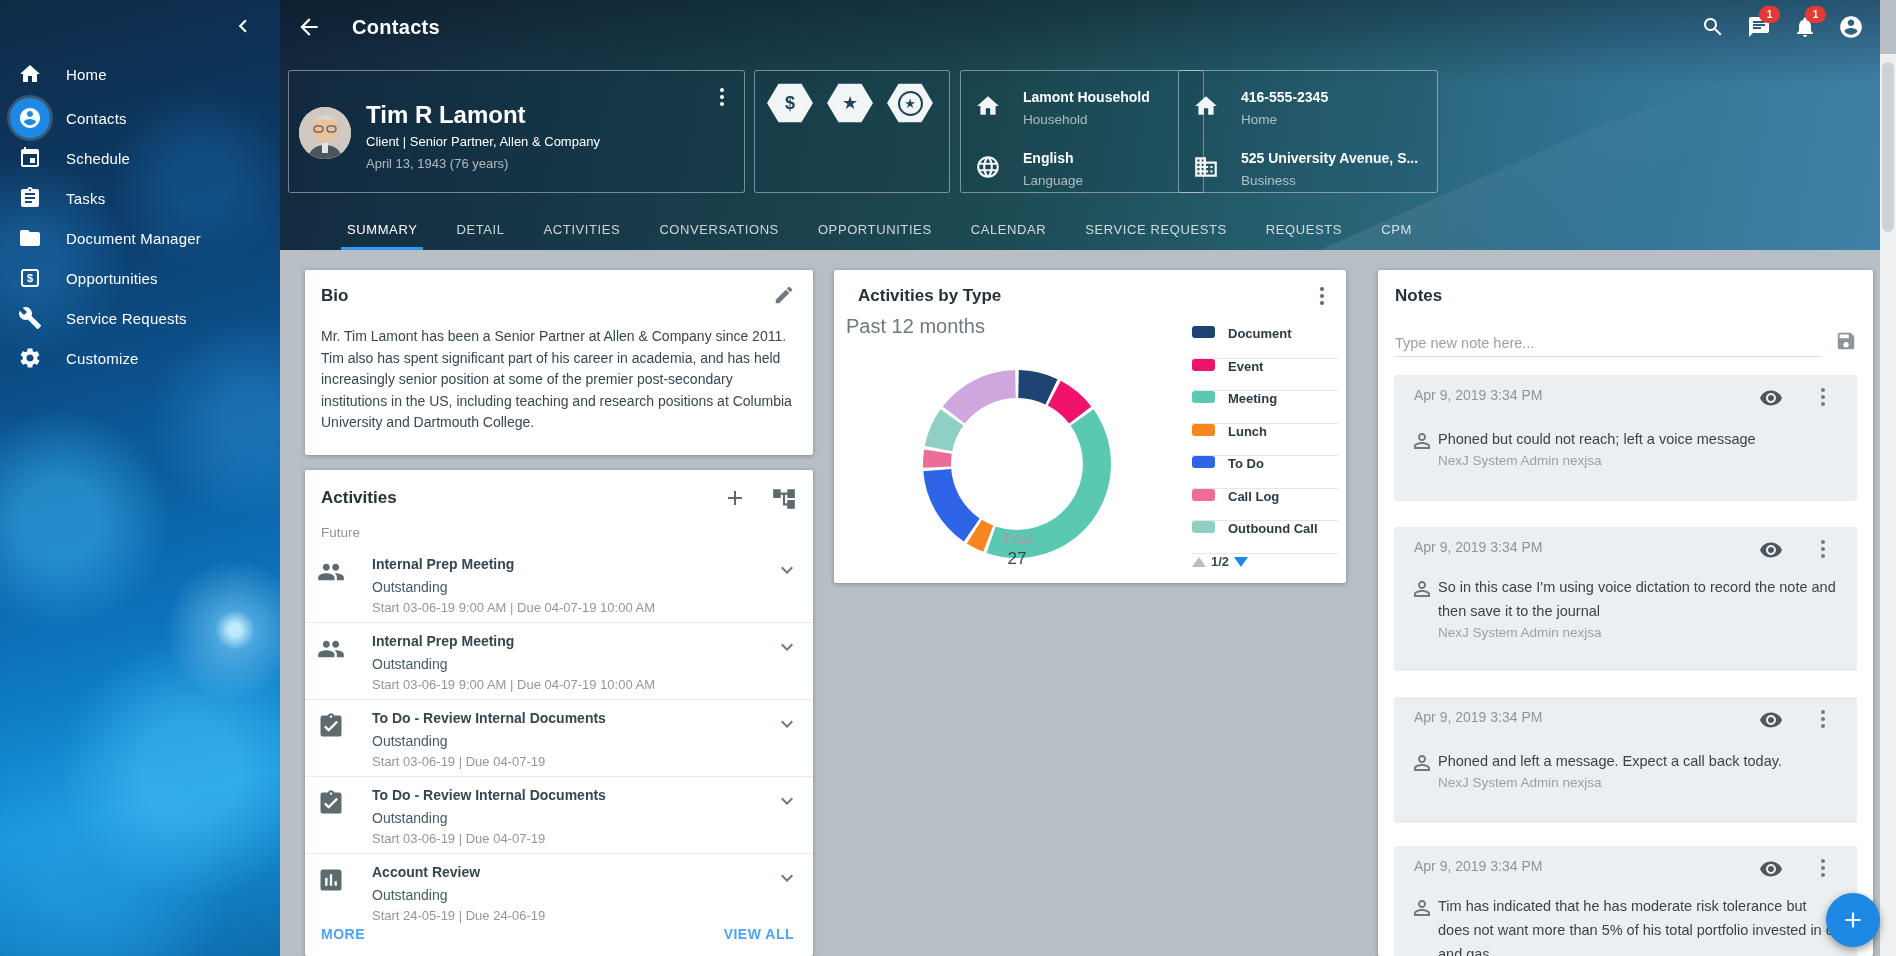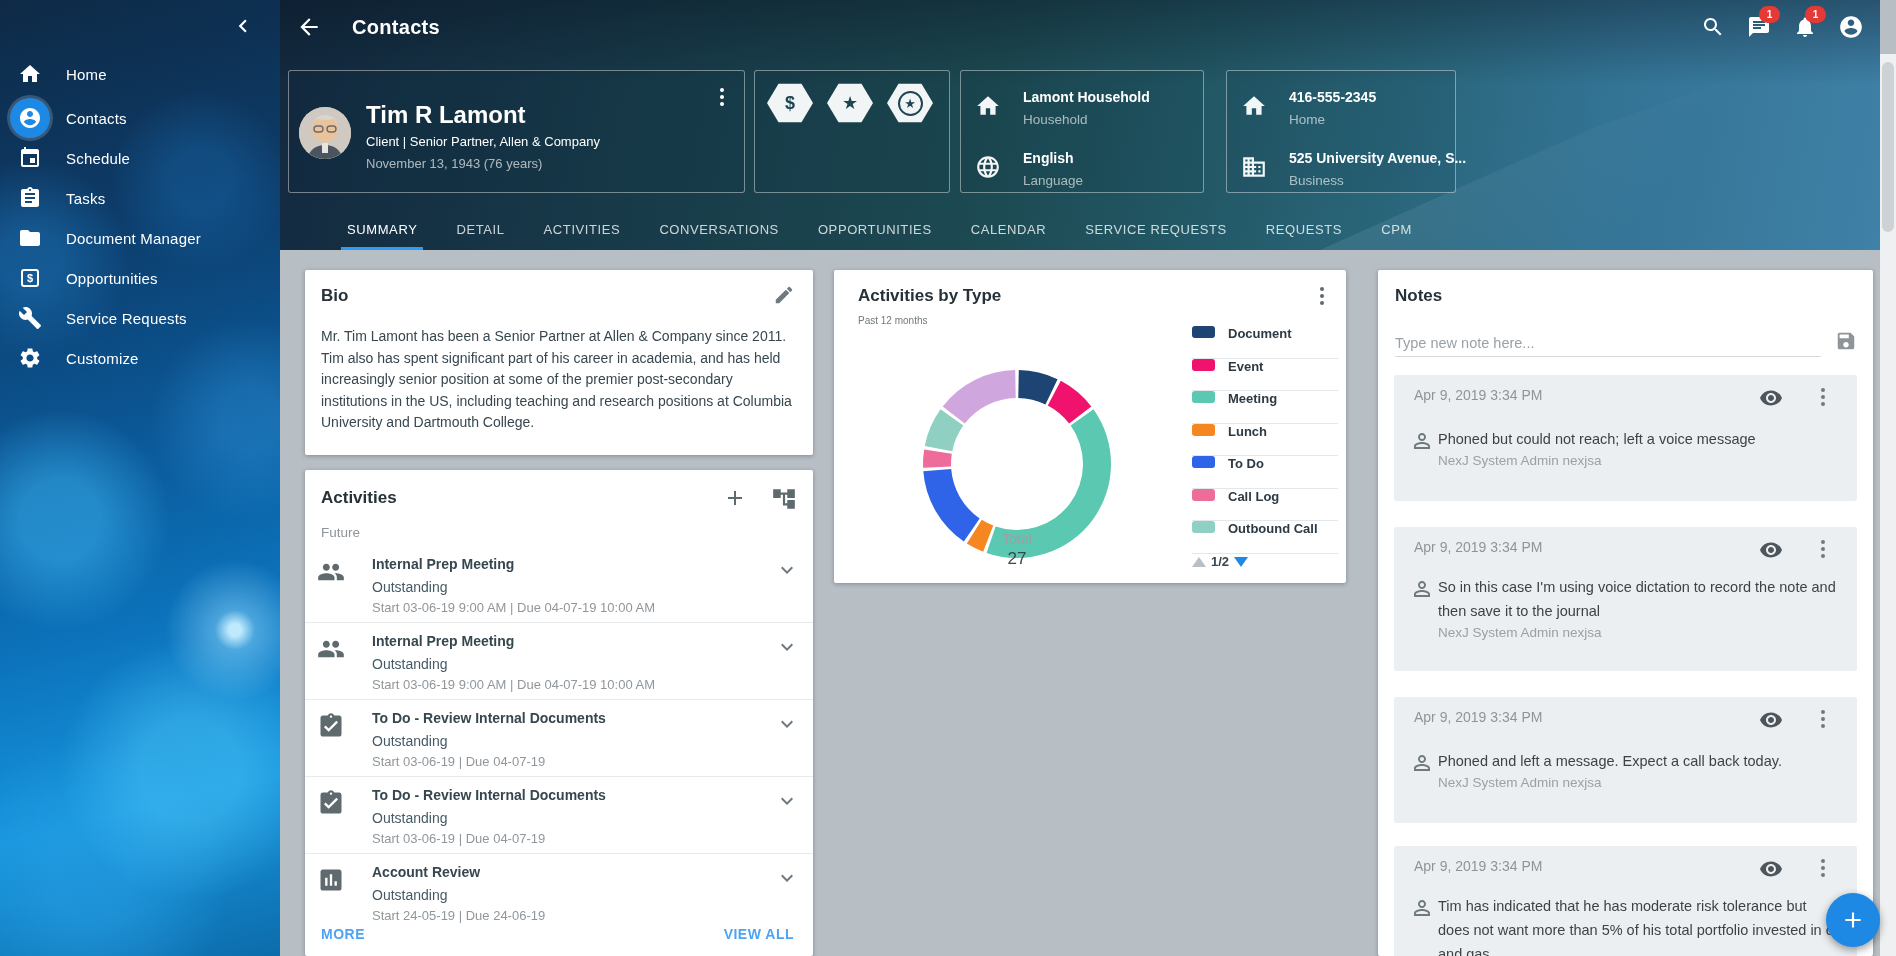--- a/index.html
+++ b/index.html
@@ -98,21 +98,21 @@
   .act-dates{position:absolute;left:67px;top:54px;font-size:13px;color:#90979c}
   .act-chev{position:absolute;right:14px;top:12px;width:24px;height:24px;cursor:pointer}
   .act-footer{position:absolute;left:16px;right:8px;bottom:8px;height:26px}
   .link-btn{font-size:14px;font-weight:bold;letter-spacing:.5px;color:#4fa3f2;cursor:pointer}
   .more{position:absolute;left:0;top:4px}
   .viewall{position:absolute;right:11px;top:4px}
 
   
   #chart-card{left:554px;top:20px;width:512px;height:313px}
   #chart-card .card-title{position:absolute;left:24px;top:16px}
-  .chart-sub{position:absolute;left:24px;top:45px;font-size:10px;color:#6f797e}
+  .chart-sub{position:absolute;left:12px;top:45px;font-size:20px;color:#6f797e}
   .chart-kebab{position:absolute;right:12px;top:14px;width:24px;height:24px}
   #donut{position:absolute;left:78px;top:89px;width:210px;height:210px}
   .donut-center{position:absolute;left:78px;top:89px;width:210px;height:210px;display:flex;flex-direction:column;
     align-items:center;justify-content:flex-end;pointer-events:none}
   .donut-center .t1{font-size:14px;color:#9aa1a7}
   .donut-center .t2{font-size:17px;color:#37474f;margin-top:2px}
   .legend{position:absolute;left:358px;top:56px;width:146px}
   .legend-row{position:relative;height:31.5px;border-bottom:1px solid #e4e7e9;display:flex;align-items:flex-start}
   .lg-swatch{width:23px;height:12px;border-radius:3px;flex:0 0 23px}
   .lg-label{margin-left:13px;font-size:13px;font-weight:bold;color:#2c3a45;white-space:nowrap}
@@ -275,21 +275,21 @@
             <circle cx="26" cy="22" r="13" fill="#e8c39c"></circle>
             <path d="M13 20 q2-12 13-12 q11 0 13 12 q-2-7-5-8 q-5 2-16 0 q-3 1-5 8z" fill="#d9d5cf"></path>
             <rect x="15" y="19" width="9" height="6" rx="3" fill="none" stroke="#6b6b6b" stroke-width="1.4"></rect>
             <rect x="28" y="19" width="9" height="6" rx="3" fill="none" stroke="#6b6b6b" stroke-width="1.4"></rect>
             <path d="M8 52 q4-14 18-14 q14 0 18 14z" fill="#4a5560"></path>
             <rect x="23" y="36" width="6" height="10" fill="#e8e5e0"></rect>
           </svg>
         </div>
         <div class="c-name">Tim R Lamont</div>
         <div class="c-sub">Client | Senior Partner, Allen &amp; Company</div>
-        <div class="c-birth">November 13, 1943 (76 years)</div>
+        <div class="c-birth">April 13, 1943 (76 years)</div>
         <div class="card-kebab kebab">
           <span><svg width="24" height="24" viewBox="0 0 24 24" fill="#fff">
                 <circle cx="12" cy="5" r="2"></circle>
                 <circle cx="12" cy="12" r="2"></circle>
                 <circle cx="12" cy="19" r="2"></circle>
               </svg></span>
         </div>
       </div>
 
       <div class="hcard" style="left:474px;width:196px">
@@ -316,21 +316,21 @@
             <span class="f-ic">
               <svg width="26" height="26" viewBox="0 0 24 24" fill="#fff" style="color:#fff">
                 <path d="M11.99 2C6.47 2 2 6.48 2 12s4.47 10 9.99 10C17.52 22 22 17.52 22 12S17.52 2 11.99 2zm6.93 6h-2.95c-.32-1.25-.78-2.45-1.38-3.56 1.84.63 3.37 1.91 4.33 3.56zM12 4.04c.83 1.2 1.48 2.53 1.91 3.96h-3.82c.43-1.43 1.08-2.76 1.91-3.96zM4.26 14C4.1 13.36 4 12.69 4 12s.1-1.36.26-2h3.38c-.08.66-.14 1.32-.14 2 0 .68.06 1.34.14 2H4.26zm.82 2h2.95c.32 1.25.78 2.45 1.38 3.56-1.84-.63-3.37-1.9-4.33-3.56zm2.95-8H5.08c.96-1.66 2.49-2.93 4.33-3.56C8.81 5.55 8.35 6.75 8.03 8zM12 19.96c-.83-1.2-1.48-2.53-1.91-3.96h3.82c-.43 1.43-1.08 2.76-1.91 3.96zM14.34 14H9.66c-.09-.66-.16-1.32-.16-2 0-.68.07-1.35.16-2h4.68c.09.65.16 1.32.16 2 0 .68-.07 1.34-.16 2zm.25 5.56c.6-1.11 1.06-2.31 1.38-3.56h2.95c-.96 1.65-2.49 2.93-4.33 3.56zM16.36 14c.08-.66.14-1.32.14-2 0-.68-.06-1.34-.14-2h3.38c.16.64.26 1.31.26 2s-.1 1.36-.26 2h-3.38z"></path>
               </svg>
             </span>
             <span class="f-pri" style="left:62px">English</span>
             <span class="f-sec" style="left:62px">Language</span>
           </div>
         </div>
 
-      <div class="hcard fieldcard" style="left:946px;width:230px" id="contactinfo-card">
+      <div class="hcard fieldcard" style="left:898px;width:260px" id="contactinfo-card">
           <div class="frow" style="top: 10px;">
             <span class="f-ic">
               <svg width="26" height="26" viewBox="0 0 24 24" fill="#fff" style="color:#fff">
                 <path d="M10 20v-6h4v6h5v-8h3L12 3 2 12h3v8z"></path>
               </svg>
             </span>
             <span class="f-pri" style="left:62px">416-555-2345</span>
             <span class="f-sec" style="left:62px">Home</span>
           </div>
           <div class="frow" style="top: 71px;">

